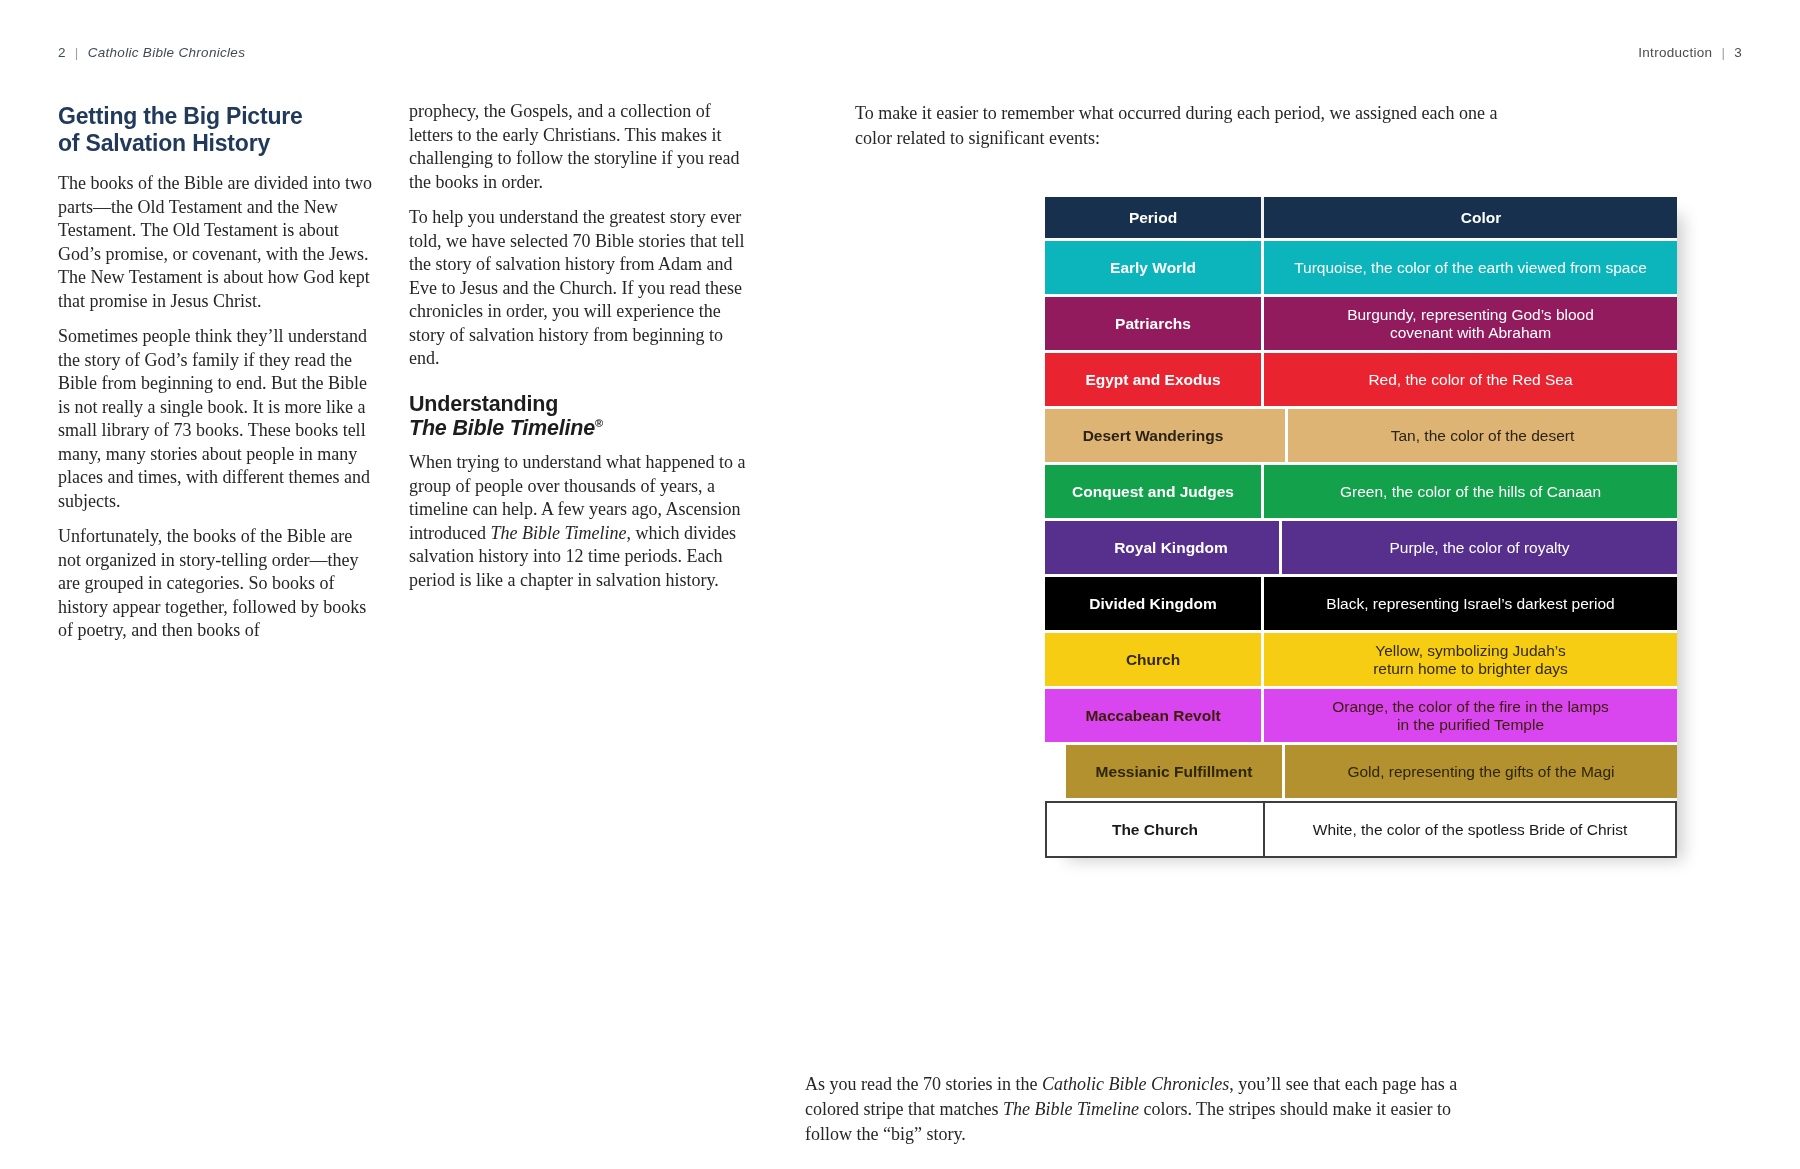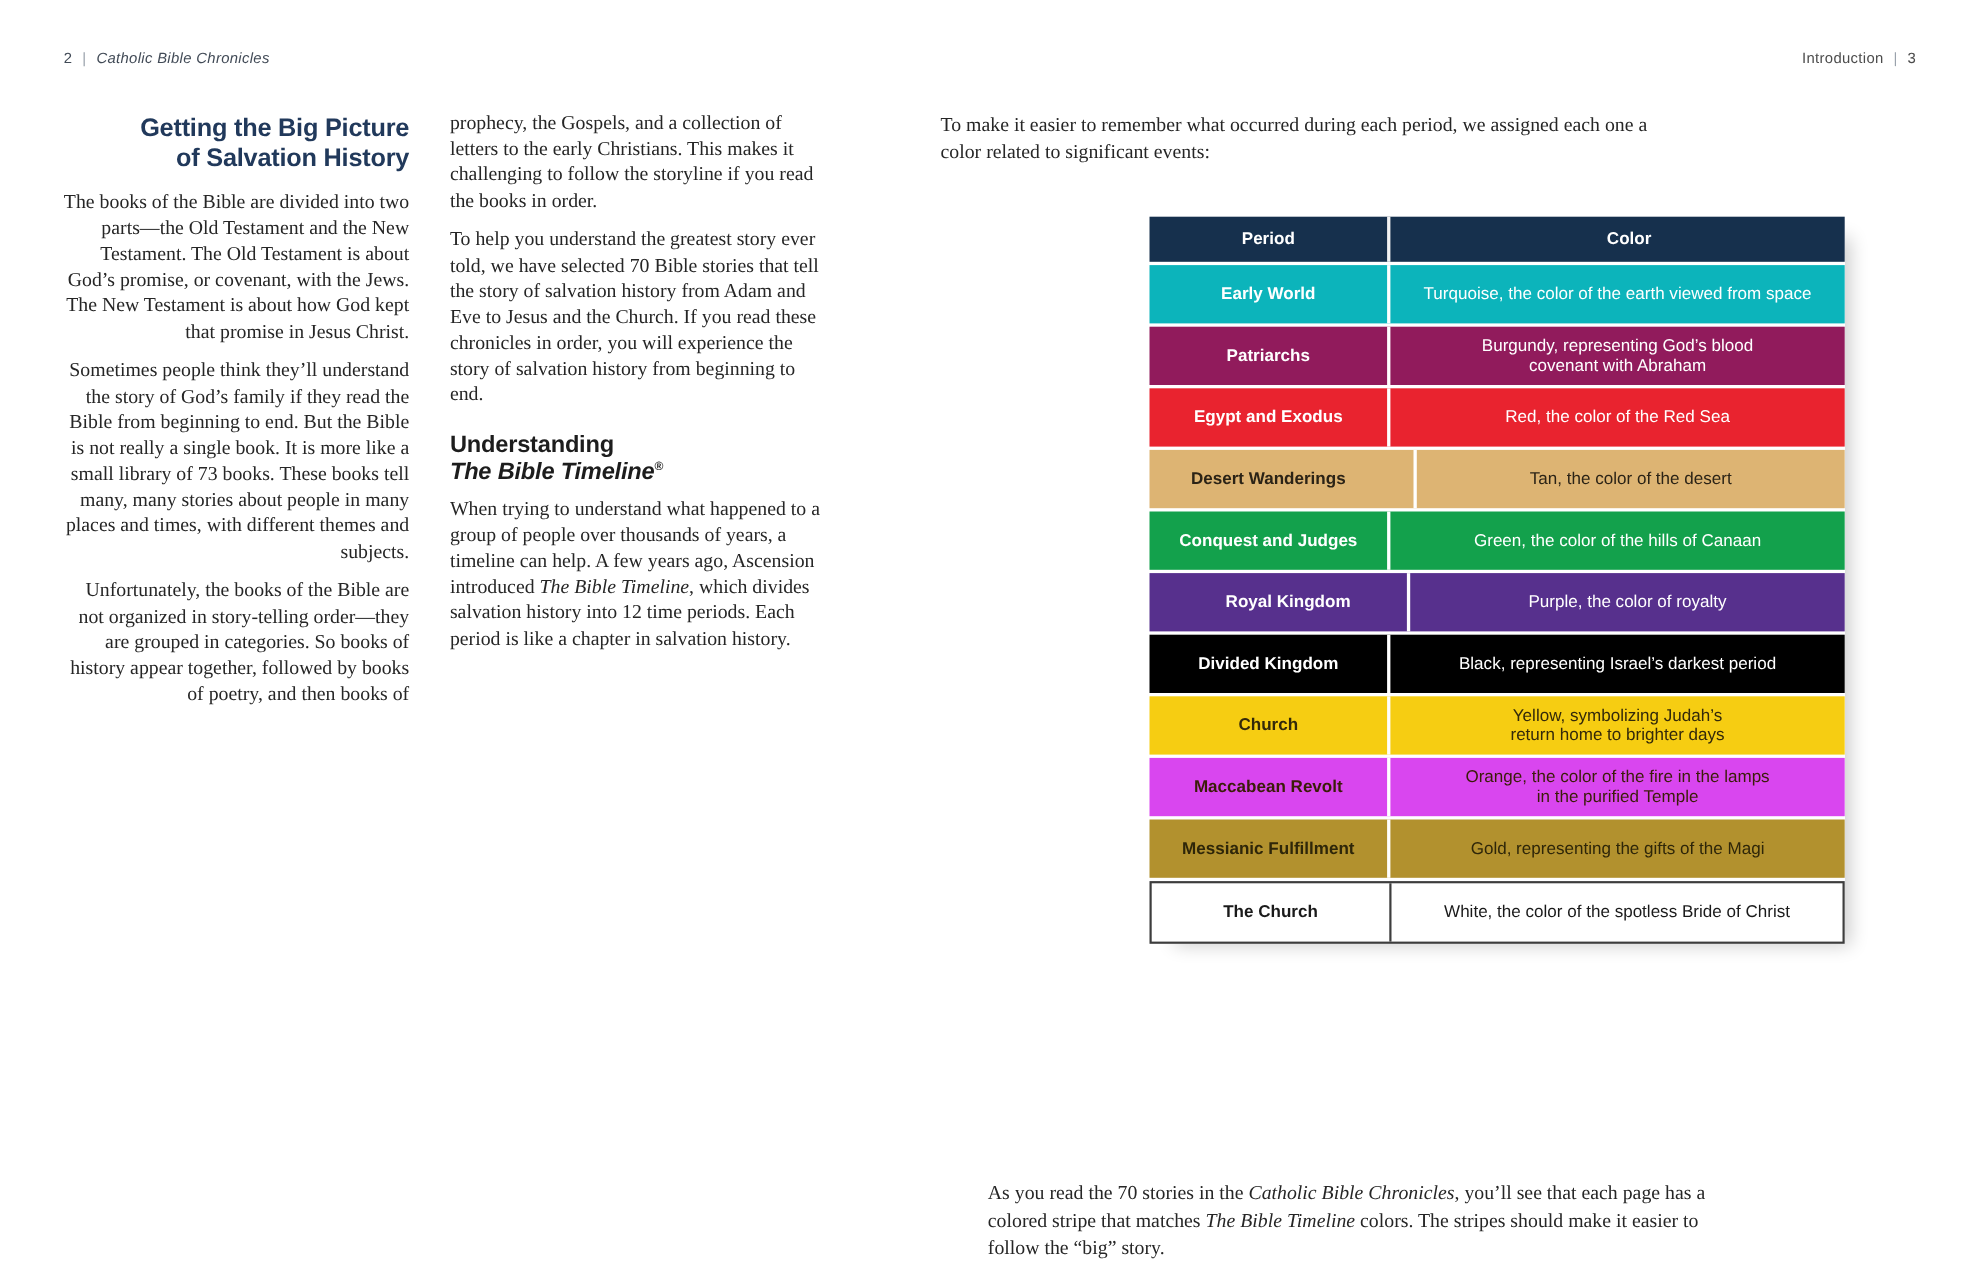--- a/index.html
+++ b/index.html
@@ -17,21 +17,21 @@
     font-family: "Liberation Sans", sans-serif;
     font-size: 13.5px; letter-spacing: .3px; color: #414a56;
   }
   .runhead-left  { left: 58px; }
   .runhead-right { right: 58px; text-align: right; color: #4c4c4c; }
   .runhead .sep { color: #9aa2ac; padding: 0 9px; font-weight: 300; }
   .runhead .booktitle { font-style: italic; }
   .runhead .pagenum { font-weight: 400; }
 
   
-  .col1 { position: absolute; left: 58px;  top: 103px; width: 314px; text-align: right; }
+  .col1 { position: absolute; left: 58px;  top: 103px; width: 314px; }
   .col2 { position: absolute; left: 409px; top: 100px; width: 338px; }
 
   h1.article-heading {
     margin: 0 0 15px 0;
     font-family: "Liberation Sans", sans-serif;
     font-weight: 700; font-size: 23px; line-height: 1.18;
     letter-spacing: -0.2px;
     color: #21395b;
     white-space: pre-line;
   }
@@ -46,21 +46,21 @@
     font-weight: 700; font-size: 21.5px; line-height: 1.16;
     letter-spacing: -0.2px;
     color: #1d1d1d;
   }
   h2.section-subheading .ital { font-style: italic; }
   h2.section-subheading sup { font-size: 11px; vertical-align: 8px; }
 
   
   .intro-p   { position: absolute; left: 855px; top: 101px;  width: 662px;
                font-size: 18px; line-height: 25px; color: #262626; margin:0; }
-  .closing-p { position: absolute; left: 898px; top: 1072px; width: 662px;
+  .closing-p { position: absolute; left: 805px; top: 1072px; width: 662px;
                font-size: 18px; line-height: 25px; color: #262626; margin:0; }
   .closing-p i, .body-p i { font-style: italic; }
 
   
   .timeline-table {
     position: absolute; left: 1045px; top: 197px; width: 632px;
     font-family: "Liberation Sans", sans-serif;
     box-shadow: 14px 10px 16px -8px rgba(0,0,0,0.20);
   }
   .thead {
@@ -153,21 +153,21 @@
         <div class="trow" style="background: rgb(246, 205, 18); color: rgb(51, 41, 10);">
           <div class="tcell tperiod">Church</div>
           <div class="tcell tdesc">Yellow, symbolizing Judah’s
 return home to brighter days</div>
         </div>
         <div class="trow" style="background: #d946ef; color: rgb(58, 29, 8);">
           <div class="tcell tperiod">Maccabean Revolt</div>
           <div class="tcell tdesc">Orange, the color of the fire in the lamps
 in the purified Temple</div>
         </div>
-        <div class="trow" style="background: rgb(178, 145, 46); color: rgb(46, 38, 9);">
+        <div class="trow" style="background: rgb(178, 145, 46); color: rgb(46, 38, 9); margin-left: 21px;">
           <div class="tcell tperiod">Messianic Fulfillment</div>
           <div class="tcell tdesc">Gold, representing the gifts of the Magi</div>
         </div>
         <div class="trow bordered" style="background: rgb(255, 255, 255); color: rgb(26, 26, 26);">
           <div class="tcell tperiod">The Church</div>
           <div class="tcell tdesc">White, the color of the spotless Bride of Christ</div>
         </div>
       </div>
   </div>
 

